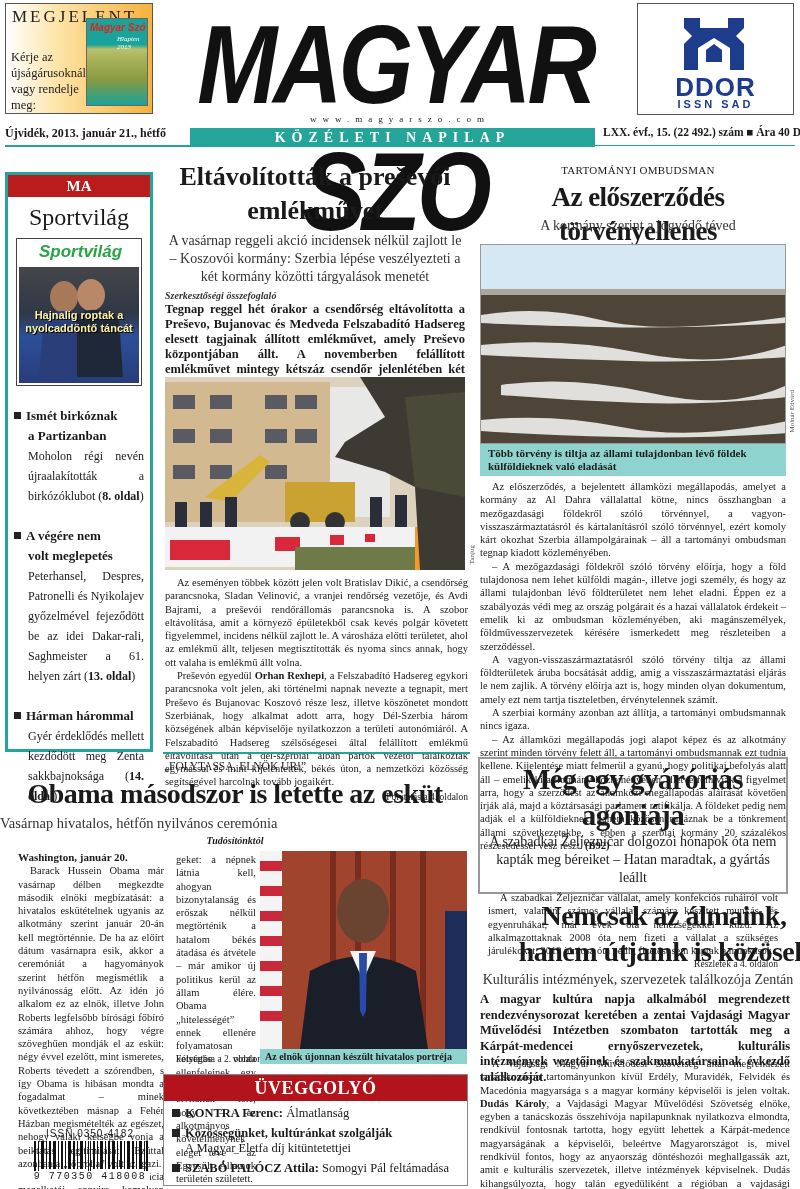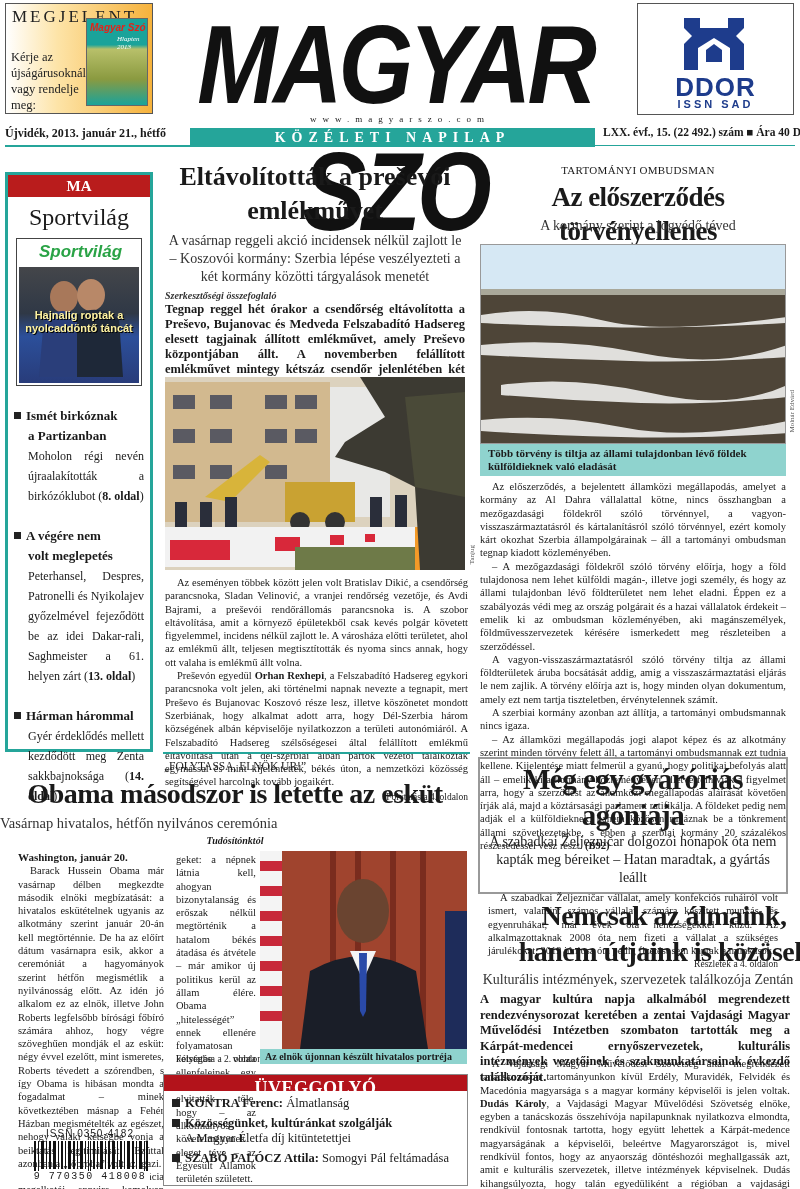--- a/index.html
+++ b/index.html
@@ -83,21 +83,21 @@
   .o-col1{left:18px;top:851px;width:146px;font-size:10.5px;line-height:13.3px;text-align:justify}
   .o-col1 .dl{font-weight:bold;font-size:11px}
   .o-col1 p{text-indent:12px}
   .o-col2{left:176px;top:853px;width:80px;font-size:10.5px;line-height:13.3px;text-align:justify}
   .o-photo{left:260px;top:851px;width:207px;height:198px;overflow:hidden;background:#8a3a2a}
   .o-caption{left:260px;top:1049px;width:207px;background:#8fd3ce;font-size:10px;font-weight:bold;padding:2px 5px}
   .o-cont{left:176px;top:1052px;font-size:9.5px}
 
   
   .uv{left:163px;top:1074px;width:305px;height:112px;border:1px solid #888}
-  .uv-head{background:#b3131b;color:#fff;text-align:center;font-size:18px;font-weight:bold;height:16px;line-height:26px;letter-spacing:0.5px}
+  .uv-head{background:#b3131b;color:#fff;text-align:center;font-size:18px;font-weight:bold;height:26px;line-height:26px;letter-spacing:0.5px}
   .uv-item{padding:0 8px;margin-top:5px;font-size:12.5px;line-height:15px}
   .uv-item .sq{display:inline-block;width:8px;height:8px;background:#222;margin-right:5px;vertical-align:0}
   .uv-item .sub{padding-left:13px;display:block}
 
   
   .isbn{left:30px;top:1128px;width:120px;text-align:center;font-family:"Liberation Sans",sans-serif;font-size:10px;letter-spacing:1px}
   .barcode{left:30px;top:1141px;width:120px;height:32px}
   .barnum{left:30px;top:1171px;width:120px;text-align:center;font-family:"Liberation Mono",monospace;font-size:10px;letter-spacing:1.5px;background:#fff}
 </style>
 </head>

